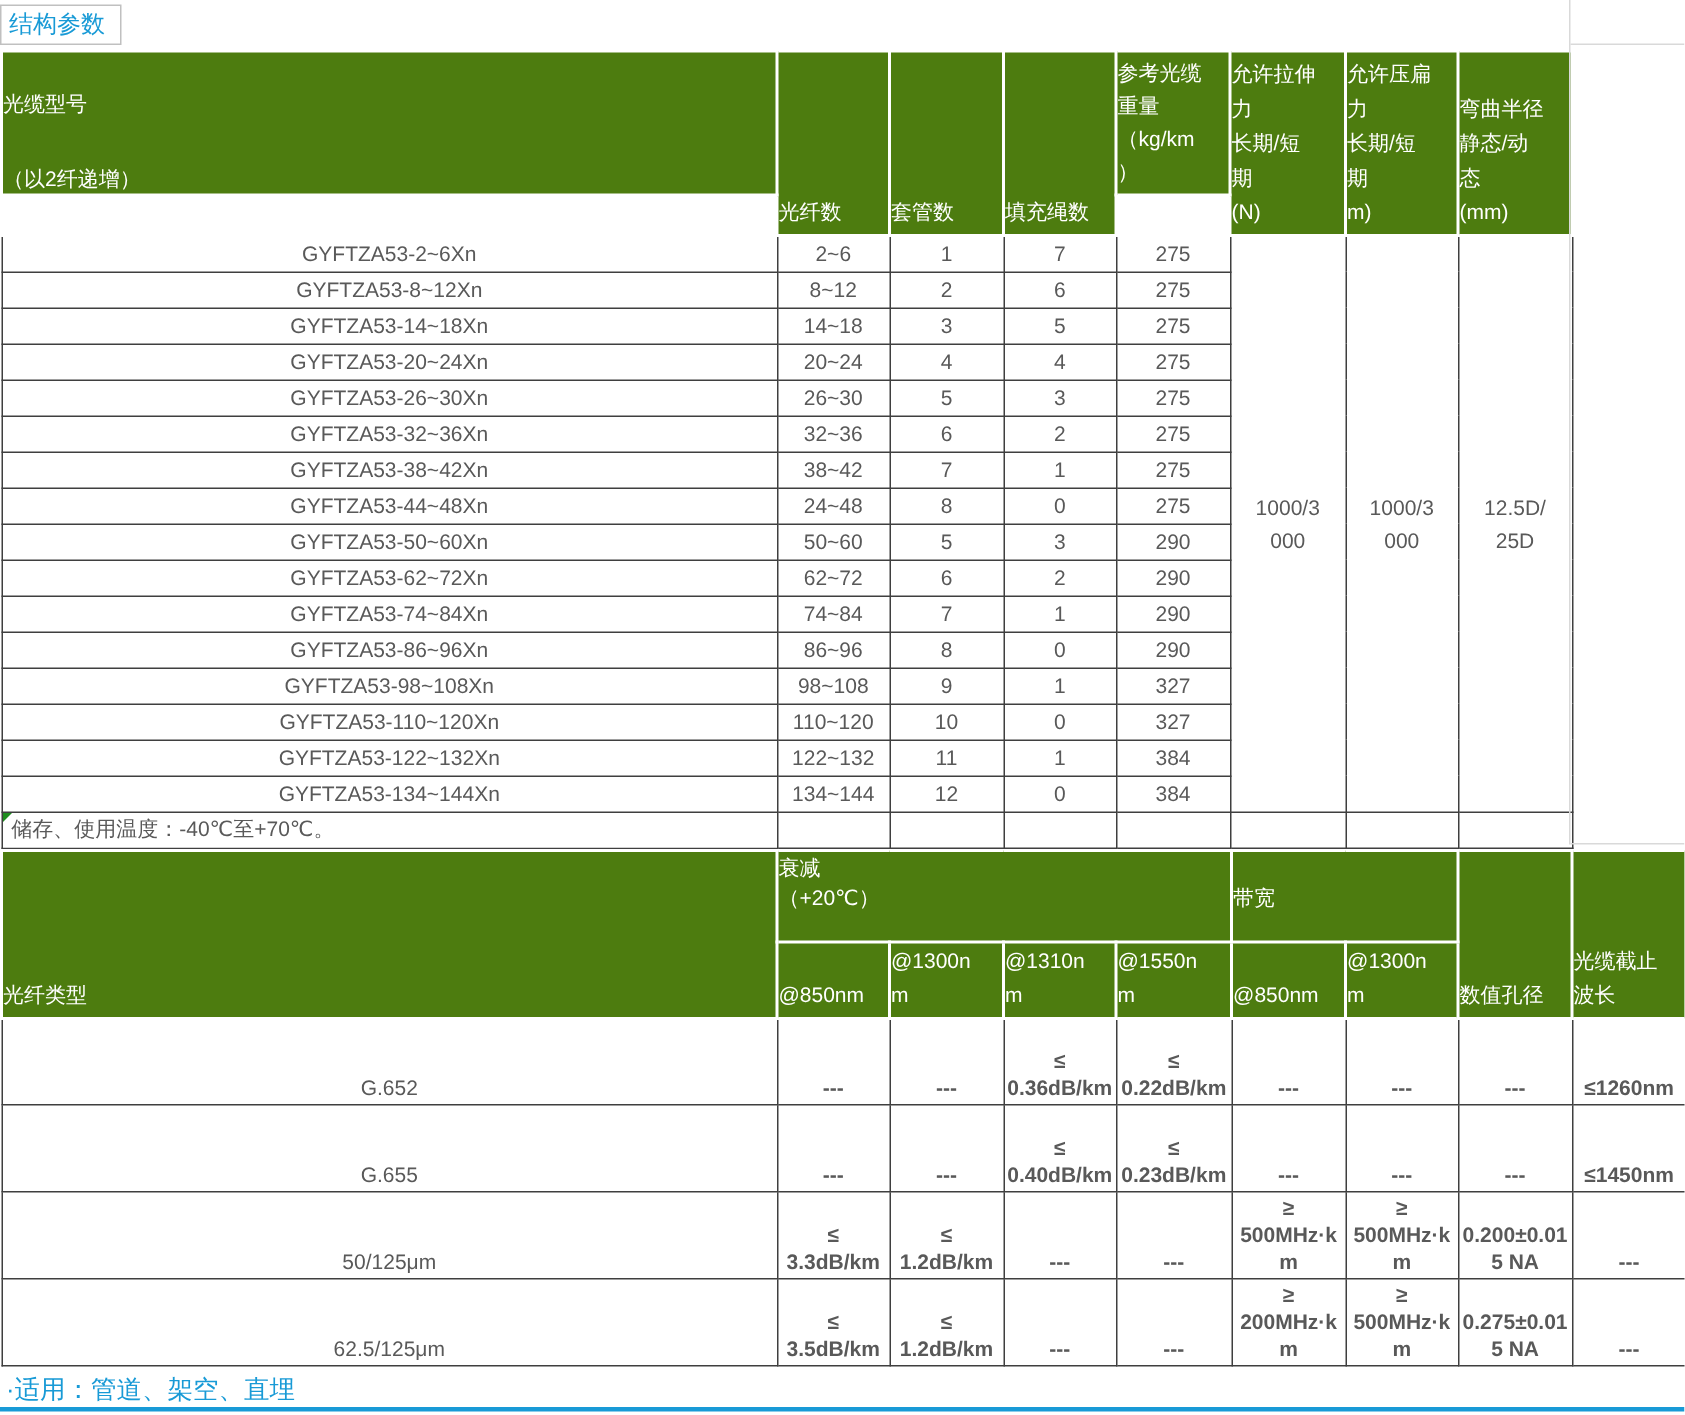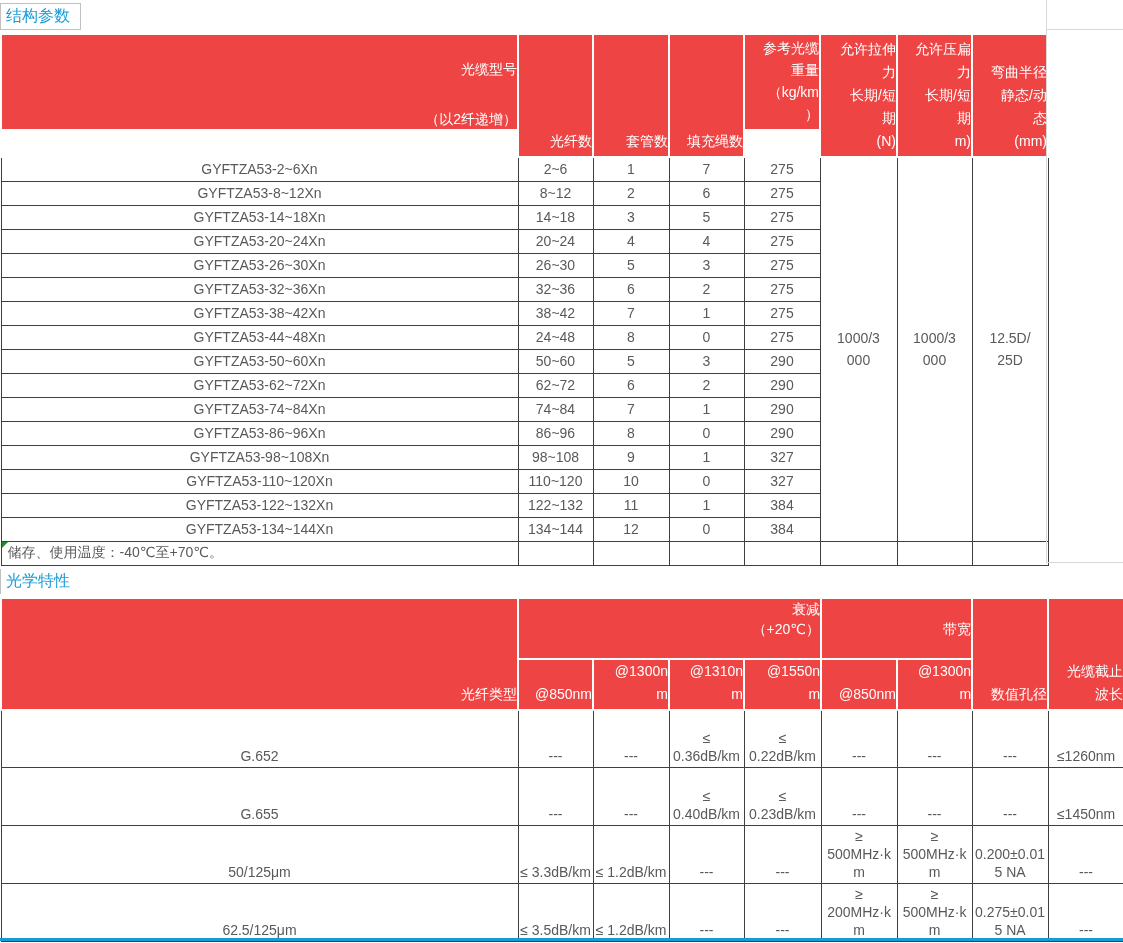--- a/index.html
+++ b/index.html
@@ -16,33 +16,33 @@
   }
   .sec-title.boxed span { border:1px solid #c0c0c0; }
   .sec-title.leftline span { border-left:1px solid #c0c0c0; }
 
   table.spec { border-collapse:collapse; table-layout:fixed; }
   #table1 { width:1047px; }
   #table2 { width:1123px; }
 
   th { font-weight:normal; padding:0; }
   .blue {
-    background:#ef4444; color:#ffffff; border:2px solid #ffffff;
-    font-size:14px; text-align:right;
+    background:#4d7c0f; color:#ffffff; border:2px solid #ffffff;
+    font-size:14px; text-align:left;
   }
   .pre { white-space:pre-line; }
-  .vb  { vertical-align:bottom; padding-bottom:3px; line-height:23px;padding-left:12px; }
+  .vb  { vertical-align:bottom; padding-bottom:3px; line-height:23px; }
   .top { vertical-align:top; padding-top:2px; line-height:22px; }
   .wh  { background:#ffffff; border:2px solid #ffffff; }
 
   #table1 tr.h1 { height:95px; }
   #table1 tr.h2 { height:27px; }
   th.model-head { vertical-align:top; }
   th.model-head .l1 { margin-top:26px; }
-  th.model-head .l2 { margin-top:32px;margin-left:12px; }
+  th.model-head .l2 { margin-top:32px; }
 
   td {
     border:1px solid #3f3f3f; text-align:center; padding:0;
     font-size:14px; color:#595959; background:#ffffff;
   }
   #t1-body td { height:24px; line-height:22px; }
   #t1-body tr:first-child td { border-top:2px solid #3f3f3f;margin-top:28px; }
   td.merged { vertical-align:middle; line-height:20px; overflow-wrap:break-word; padding:0 13px; }
 
   tr.note-row td { height:24px; }
@@ -53,21 +53,21 @@
   }
 
   #table2 tr.g1 { height:50px; }
   #table2 tr.g2 { height:38px; }
   .grp { vertical-align:bottom; padding-bottom:19px; line-height:20px; }
   #t2-body td {
     height:58px; vertical-align:bottom; padding-bottom:2px;
     line-height:18px;
   }
   #t2-body tr:first-child td { border-top:2px solid #3f3f3f; }
-  .wrap { overflow-wrap:break-word; padding:0 1px 20px 1px; }
+  .wrap { overflow-wrap:break-word; padding:0 1px 20px 1px;font-weight:bold; }
 
   .footer-note { color:#189ad6; font-size:17px; padding:4px 0 0 4px; }
   .bottom-bar { position:absolute; left:0; top:938px; width:1123px; height:3px; background:#189ad6; }
 
   .grid-v  { position:absolute; left:1046px; top:0;    width:1px;  height:563px; background:#d9d9d9; }
   .grid-h1 { position:absolute; left:1047px; top:29px; width:76px; height:1px;  background:#d9d9d9; }
   .grid-h2 { position:absolute; left:1047px; top:562px; width:76px; height:1px; background:#d9d9d9; }
 </style>
 </head>
 <body>
@@ -249,23 +249,20 @@
         <td></td>
         <td></td>
         <td></td>
         <td></td>
         <td></td>
         <td></td>
       </tr>
     </tbody>
   </table>
 
-  <div class="sec-title leftline">
-    <span>光学特性</span>
-  </div>
 
   <table class="spec" id="table2">
     <colgroup>
       <col style="width:517px">
         <col style="width:75px">
         <col style="width:76px">
         <col style="width:75px">
       <col style="width:77px">
         <col style="width:76px">
         <col style="width:75px">

